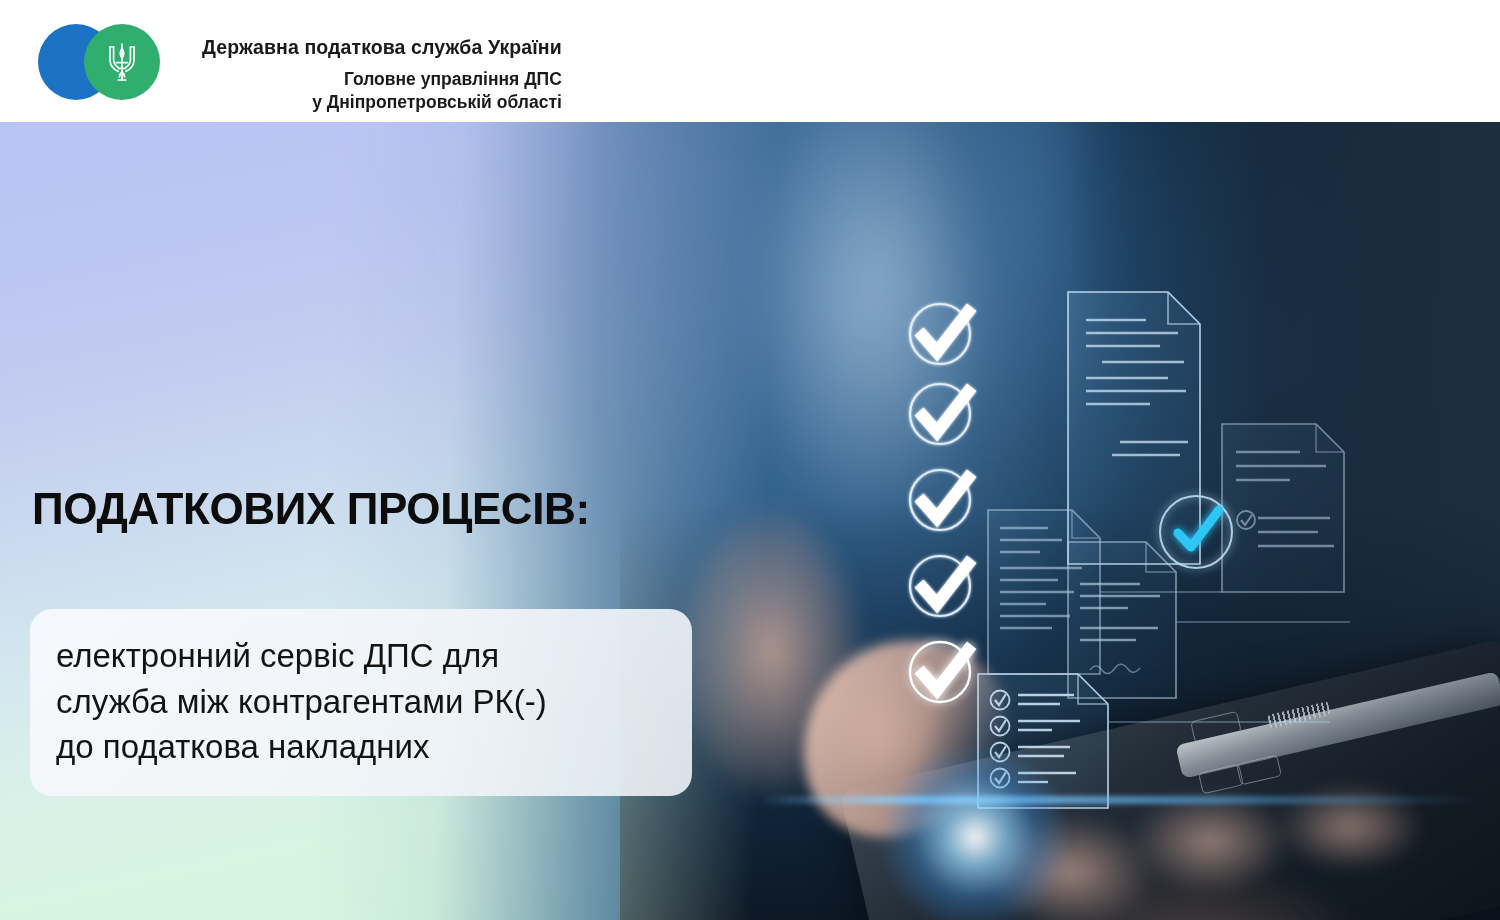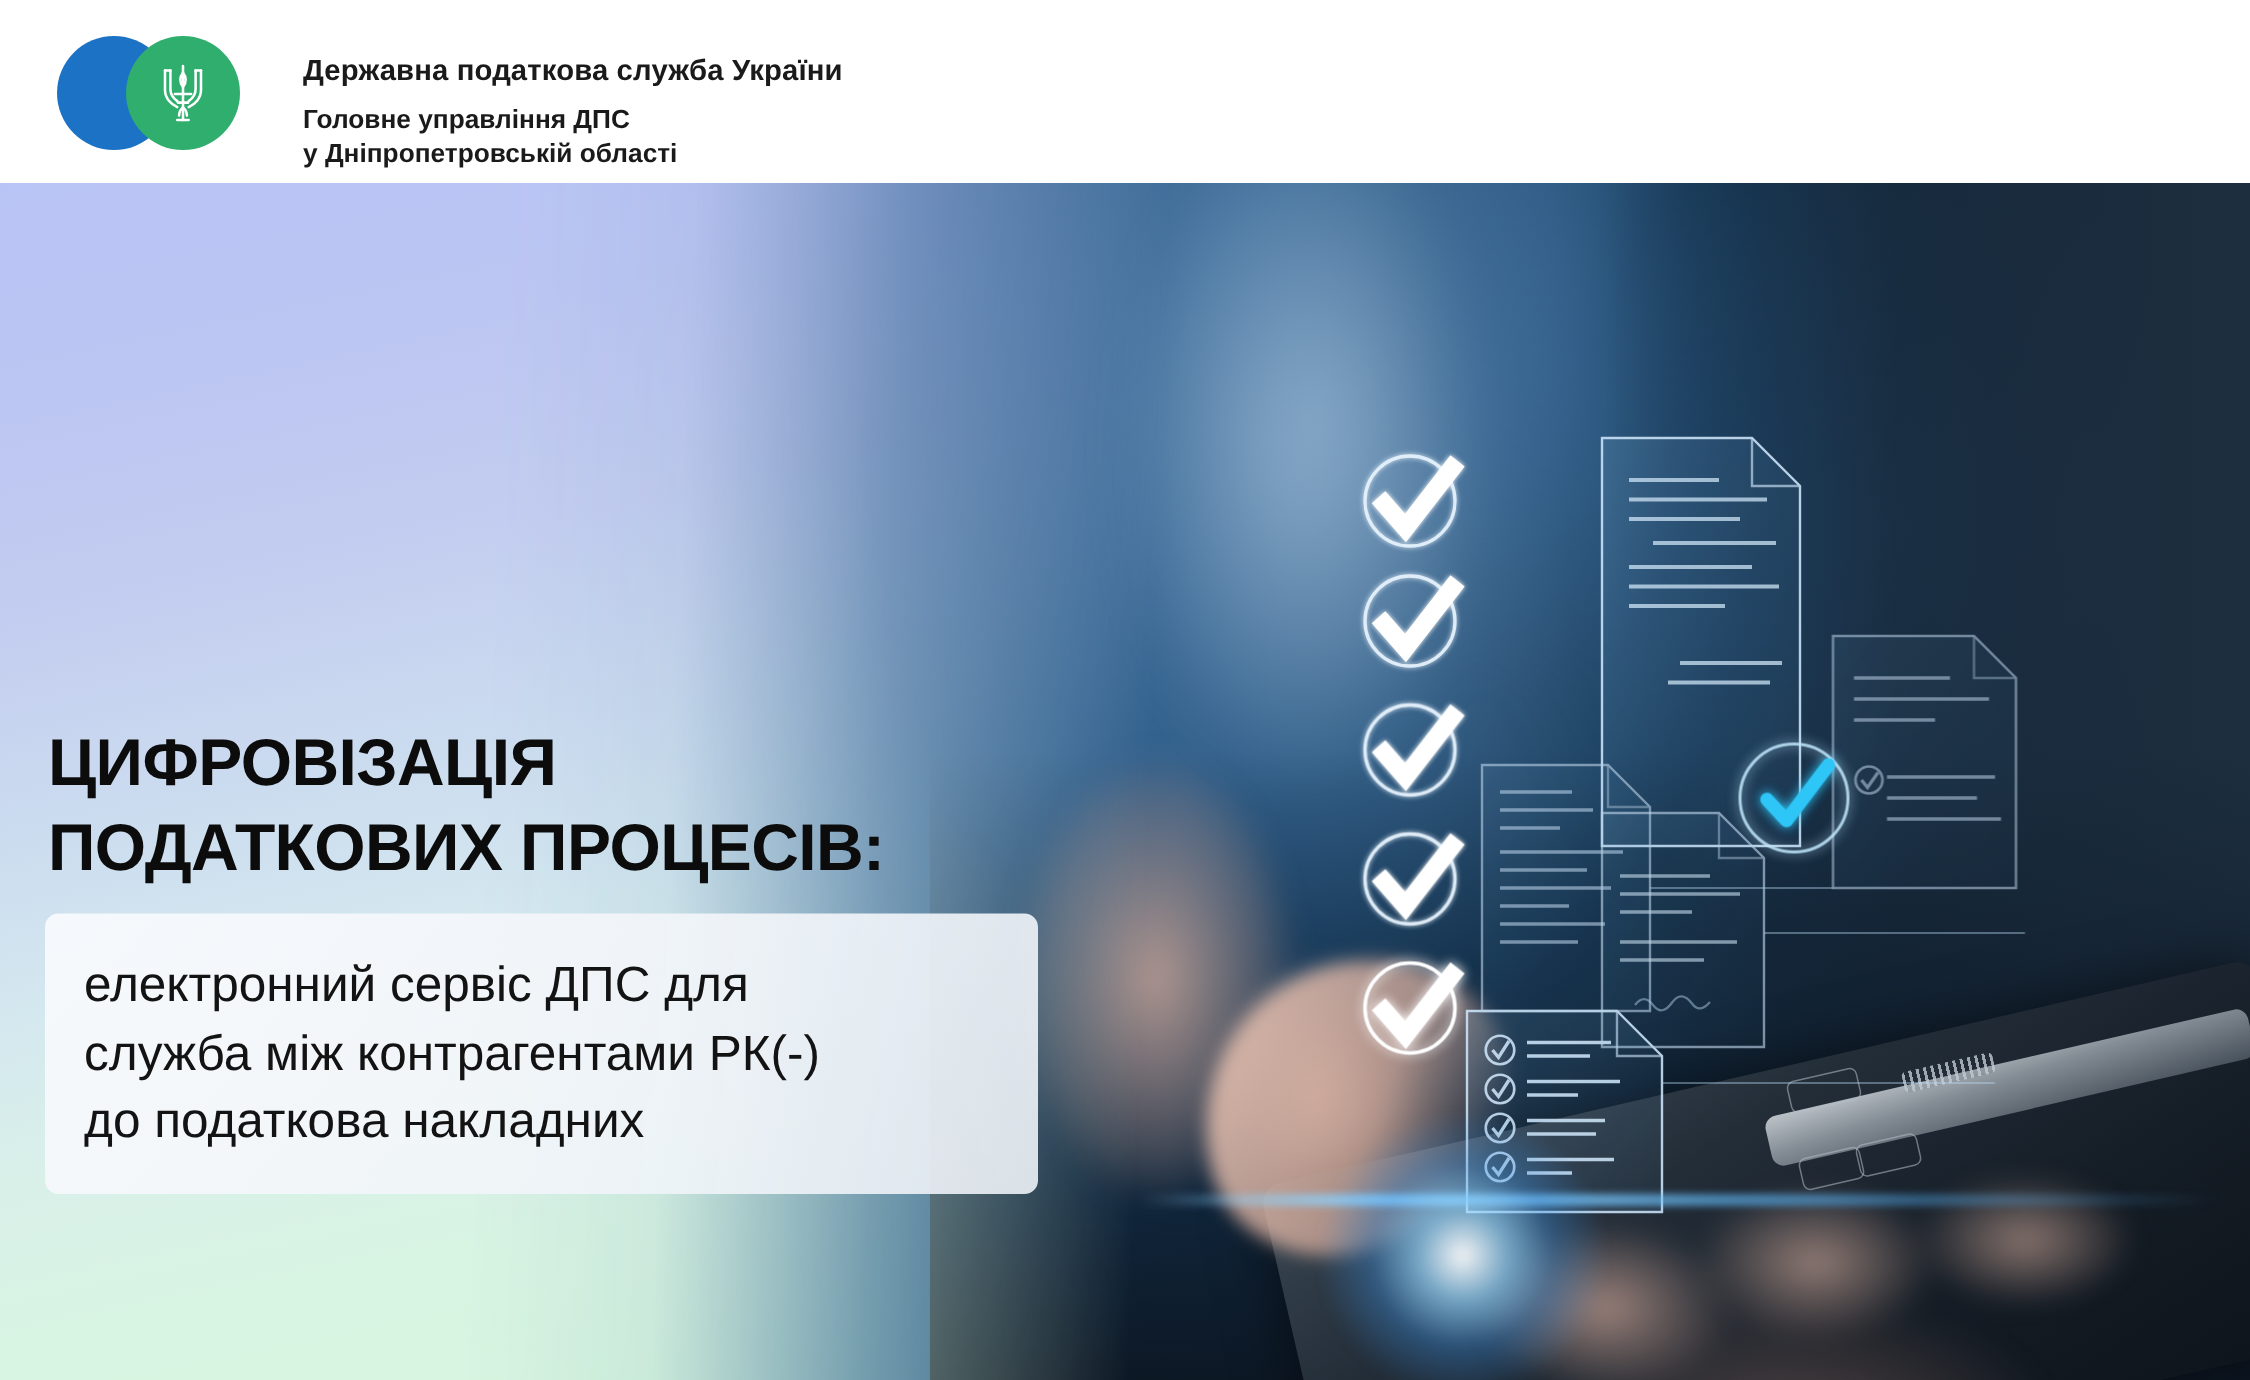--- a/index.html
+++ b/index.html
@@ -67,20 +67,21 @@
     margin-bottom: 9px;
     white-space: nowrap;
     margin-top: 28px;
   }
   .header-line2, .header-line3 {
     font-size: 17.5px;
     font-weight: bold;
     color: #1a1a1a;
     line-height: 1.32;
     white-space: nowrap;
+    text-align: right;
   }
 
   
   .stage {
     position: absolute;
     left: 0; top: 122px;
     width: 1500px; height: 798px;
     overflow: hidden;
   }
 
@@ -226,21 +227,21 @@
     text-transform: uppercase;
   }
   .headline .l2 { display: block; }
 
   .subtitle-box {
     position: absolute;
     left: 30px; top: 487px;
     width: 662px;
     z-index: 30;
     background: linear-gradient(135deg, rgba(248,250,253,0.94) 0%, rgba(243,246,250,0.93) 45%, rgba(236,241,246,0.90) 100%);
-    border-radius: 9px;
+    border-radius: 22px;
     padding: 24px 26px 26px 26px;
     box-sizing: border-box;
   }
   .subtitle-box .line {
     font-size: 33px;
     color: #131313;
     line-height: 1.38;
     white-space: nowrap;
   }
 
@@ -439,21 +440,20 @@
         </g>
       </svg>
 
       <div class="glow-beam"></div>
       <div class="glow-core"></div>
     </div>
 
     <div class="left-wash"></div>
 
     <div class="headline">
-      <span>ЦИФРОВІЗАЦІЯ</span>
       <span class="l2">ПОДАТКОВИХ ПРОЦЕСІВ:</span>
     </div>
 
     <div class="subtitle-box">
       <div class="line">електронний сервіс ДПС для</div>
       <div class="line">служба між контрагентами РК(-)</div>
       <div class="line">до податкова накладних</div>
     </div>
 
   </div>

